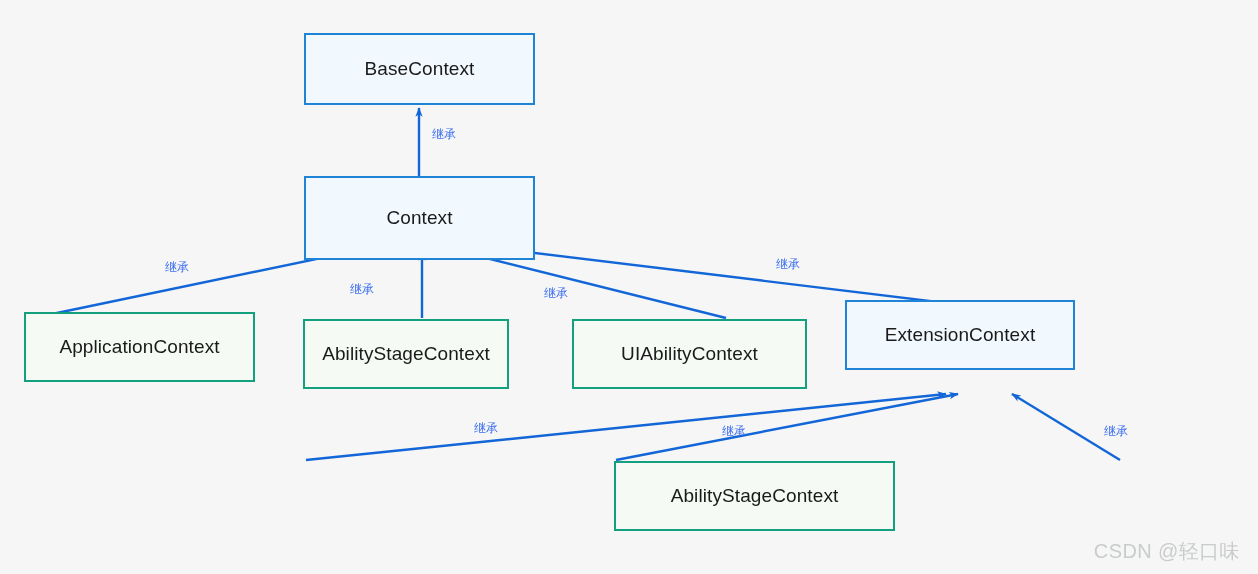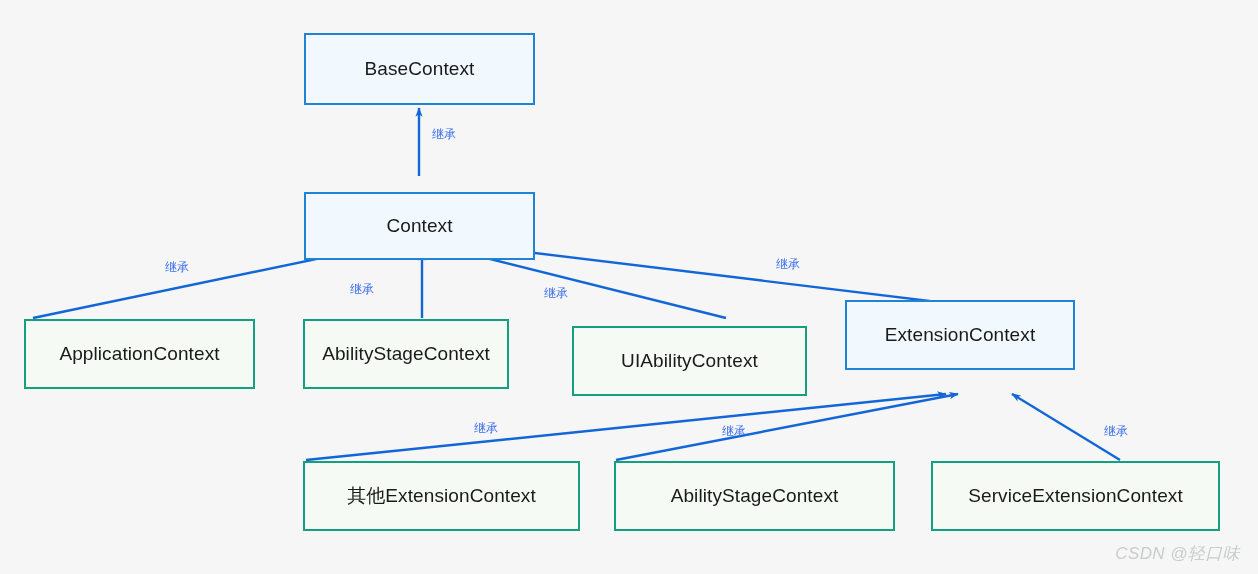--- a/index.html
+++ b/index.html
@@ -48,25 +48,24 @@
     position: absolute;
     font-size: 12px;
     color: #3d6ff0;
     white-space: nowrap;
     line-height: 1;
   }
   .watermark {
     position: absolute;
     right: 18px;
     bottom: 9px;
-    font-size: 17px;
+    font-size: 20px;
     color: #c9cccd;
     white-space: nowrap;
     letter-spacing: 0.4px;
-    font-style: italic;
   }
 </style>
 </head>
 <body>
 
 <div id="diagram">
 
   <svg class="svg-layer" viewBox="0 0 1258 574" xmlns="http://www.w3.org/2000/svg">
     <defs>
       <marker id="arrow" markerWidth="11" markerHeight="11" refX="9.2" refY="4" orient="auto" markerUnits="userSpaceOnUse">
@@ -104,51 +103,45 @@
 
     <g>
       <line x1="1120" y1="460" x2="1012" y2="394" stroke="#1266d8" stroke-width="2.4" marker-end="url(#arrow)"></line>
     </g>
   </svg>
 
   <div class="node blue" style="left:304px; top:33px; width:231px; height:72px;">
     <span>BaseContext</span>
   </div>
 
-  <div class="node blue" style="left:304px; top:192px; width:231px; height:68px;">
+  <div class="node blue" style="left:304px; top:176px; width:231px; height:84px;">
     <span>Context</span>
   </div>
 
-  <div class="node green" style="left:24px; top:319px; width:231px; height:70px;align-items:center;">
+  <div class="node green" style="left:24px; top:312px; width:231px; height:70px;align-items:center;">
     <span>ApplicationContext</span>
   </div>
 
   <div class="node green" style="left:303px; top:319px; width:206px; height:70px;justify-content:center;">
     <span>AbilityStageContext</span>
   </div>
 
-  <div class="node green" style="left:572px; top:319px; width:235px; height:70px;margin-top:7px;">
+  <div class="node green" style="left:572px; top:319px; width:235px; height:70px;">
     <span>UIAbilityContext</span>
   </div>
 
   <div class="node blue" style="left:845px; top:300px; width:230px; height:70px;">
     <span>ExtensionContext</span>
   </div>
 
-  <div class="node green" style="left:303px; top:461px; width:277px; height:70px;">
-    <span>其他ExtensionContext</span>
-  </div>
 
   <div class="node green" style="left:614px; top:461px; width:281px; height:70px;">
     <span>AbilityStageContext</span>
   </div>
 
-  <div class="node green" style="left:931px; top:461px; width:289px; height:70px;">
-    <span>ServiceExtensionContext</span>
-  </div>
 
   <div class="edge-label" style="left:432px; top:128px;">继承</div>
 
   <div class="edge-label" style="left:165px; top:261px;">继承</div>
 
   <div class="edge-label" style="left:350px; top:283px;">继承</div>
 
   <div class="edge-label" style="left:544px; top:287px;">继承</div>
 
   <div class="edge-label" style="left:776px; top:258px;">继承</div>

